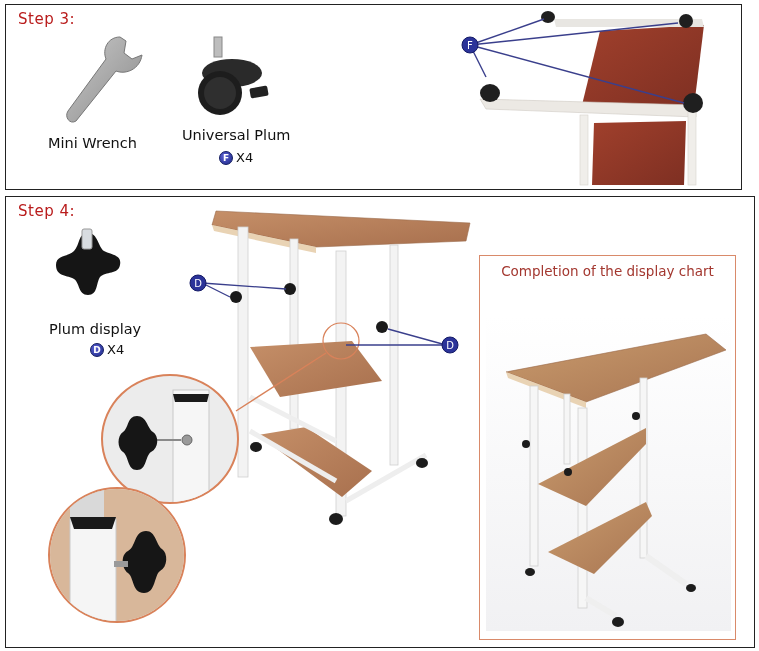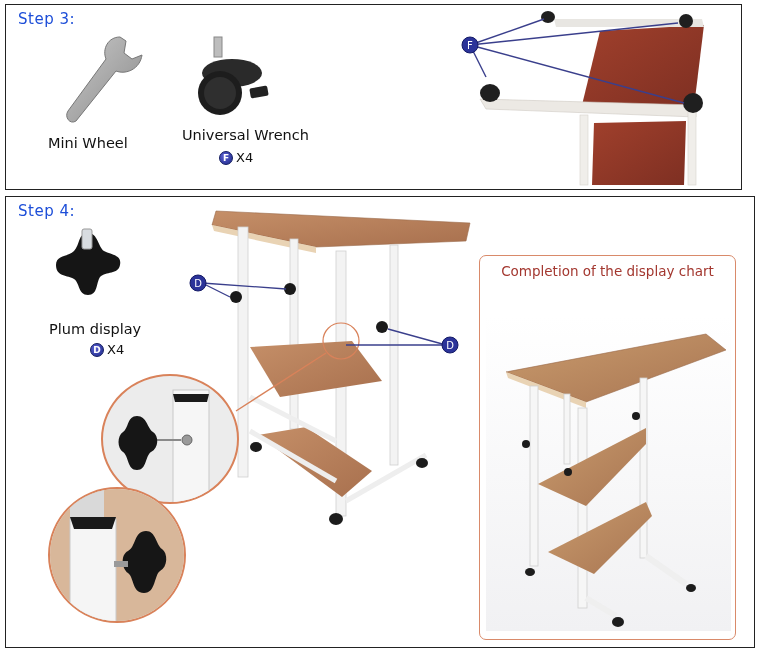--- a/index.html
+++ b/index.html
@@ -1,21 +1,21 @@
 <!DOCTYPE html>
 <html><head>
 <meta charset="utf-8">
 <style>
   * { box-sizing: border-box; margin: 0; padding: 0; }
   html, body { width: 759px; height: 651px; background: #ffffff; overflow: hidden; }
   body { position: relative; font-family: "DejaVu Sans", sans-serif; }
   .panel { position: absolute; border: 1.5px solid #222; background: #fff; }
   #p3 { left: 5px; top: 4px; width: 737px; height: 186px; }
   #p4 { left: 5px; top: 196px; width: 750px; height: 452px; }
-  .step-title { position: absolute; font-size: 15px; color: #1d4ed8; letter-spacing: 0.5px; }
+  .step-title { position: absolute; font-size: 15px; color: #b91c1c; letter-spacing: 0.5px; }
   .label { position: absolute; font-size: 14.5px; color: #111; white-space: nowrap; }
   .qty { position: absolute; font-size: 13px; color: #111; display: flex; align-items: center; gap: 3px; }
   .badge { display: inline-flex; align-items: center; justify-content: center; width: 14px; height: 14px; border-radius: 50%;
            background: radial-gradient(circle at 35% 35%, #5a5fd0, #1e2a8a); color: #fff; font-size: 9px; font-weight: bold; border: 1px solid #101a60; }
   .abs { position: absolute; }
   .completion-box { position: absolute; left: 478px; top: 258px; width: 257px; height: 385px; border: 1.5px solid #d98a6a; }
   .completion-title { position: absolute; left: 0; right: 0; text-align: center; font-size: 13.5px; color: #a3372f; line-height: 19px; }
   .zoom-circle { position: absolute; border-radius: 50%; border: 2px solid #d9825a; overflow: hidden; background: #ececec; }
 </style>
 </head>
@@ -26,30 +26,30 @@
 
   <svg class="abs" style="left:52px;top:28px;" width="95" height="95" viewBox="0 0 95 95">
     <defs>
         <linearGradient id="wg" x1="0" y1="0" x2="1" y2="1">
           <stop offset="0" stop-color="#c9c9c9"></stop>
           <stop offset="1" stop-color="#8a8a8a"></stop>
         </linearGradient>
       </defs>
     <path d="M62 4 C50 4 44 16 48 26 L10 78 C6 84 12 92 18 88 L58 38 C68 42 82 36 84 22 L74 26 L66 20 L68 8 Z" fill="url(#wg)" stroke="#777" stroke-width="1"></path>
   </svg>
-  <div class="label" style="left:42px;top:130px;">Mini Wheel</div>
+  <div class="label" style="left:42px;top:130px;">Mini Wrench</div>
 
   <svg class="abs" style="left:186px;top:30px;" width="85" height="85" viewBox="0 0 85 85">
     <rect x="22" y="2" width="8" height="20" fill="#bdbdbd" stroke="#888"></rect>
     <ellipse cx="40" cy="38" rx="30" ry="14" fill="#2a2a2a"></ellipse>
     <ellipse cx="28" cy="58" rx="22" ry="22" fill="#1d1d1d"></ellipse>
     <ellipse cx="28" cy="58" rx="16" ry="16" fill="#2f2f2f"></ellipse>
     <rect x="58" y="52" width="18" height="10" rx="2" fill="#222" transform="rotate(-10 67 57)"></rect>
   </svg>
-  <div class="label" style="left:176px;top:122px;">Universal Wrench</div>
+  <div class="label" style="left:176px;top:122px;">Universal Plum</div>
   <div class="qty" style="left:213px;top:145px;">
     <span class="badge">F</span>
     <span>X4</span>
   </div>
 
   <svg class="abs" style="left:440px;top:0px;" width="270" height="184" viewBox="0 0 270 184">
     <defs>
       <linearGradient id="wood3" x1="0" y1="0" x2="1" y2="1">
           <stop offset="0" stop-color="#a0402c"></stop>
           <stop offset="1" stop-color="#7e2f22"></stop>
@@ -165,21 +165,21 @@
     <svg width="138" height="136" viewBox="0 0 138 136">
       <rect x="0" y="0" width="138" height="136" fill="#d8b79a"></rect>
       <rect x="20" y="0" width="34" height="136" fill="#d9d9d9"></rect>
       <rect x="20" y="30" width="46" height="106" fill="#f5f5f5" stroke="#c9c9c9"></rect>
       <path d="M20 28 L66 28 L62 40 L24 40 Z" fill="#1a1a1a"></path>
       <path d="M96 42 C106 42 106 56 112 60 C118 64 118 78 110 82 C104 86 106 104 94 104 C82 104 84 88 78 84 C72 80 70 66 78 62 C86 58 84 42 96 42 Z" fill="#161616"></path>
       <rect x="64" y="72" width="14" height="6" fill="#9a9a9a"></rect>
     </svg>
   </div>
 
-  <div class="completion-box" style="left:473px;top:58px;border-radius:7px;">
+  <div class="completion-box" style="left:473px;top:58px;">
     <div class="completion-title" style="top:6px;">
       <div>Completion of the display chart</div>
     </div>
     <svg class="abs" style="left:6px;top:60px;" width="245" height="315" viewBox="0 0 245 315">
       <defs>
         <linearGradient id="bg4" x1="0" y1="0" x2="0" y2="1">
             <stop offset="0" stop-color="#ffffff"></stop>
             <stop offset="1" stop-color="#f1f1f3"></stop>
           </linearGradient>
         <linearGradient id="woodC" x1="0" y1="0" x2="1" y2="1">

